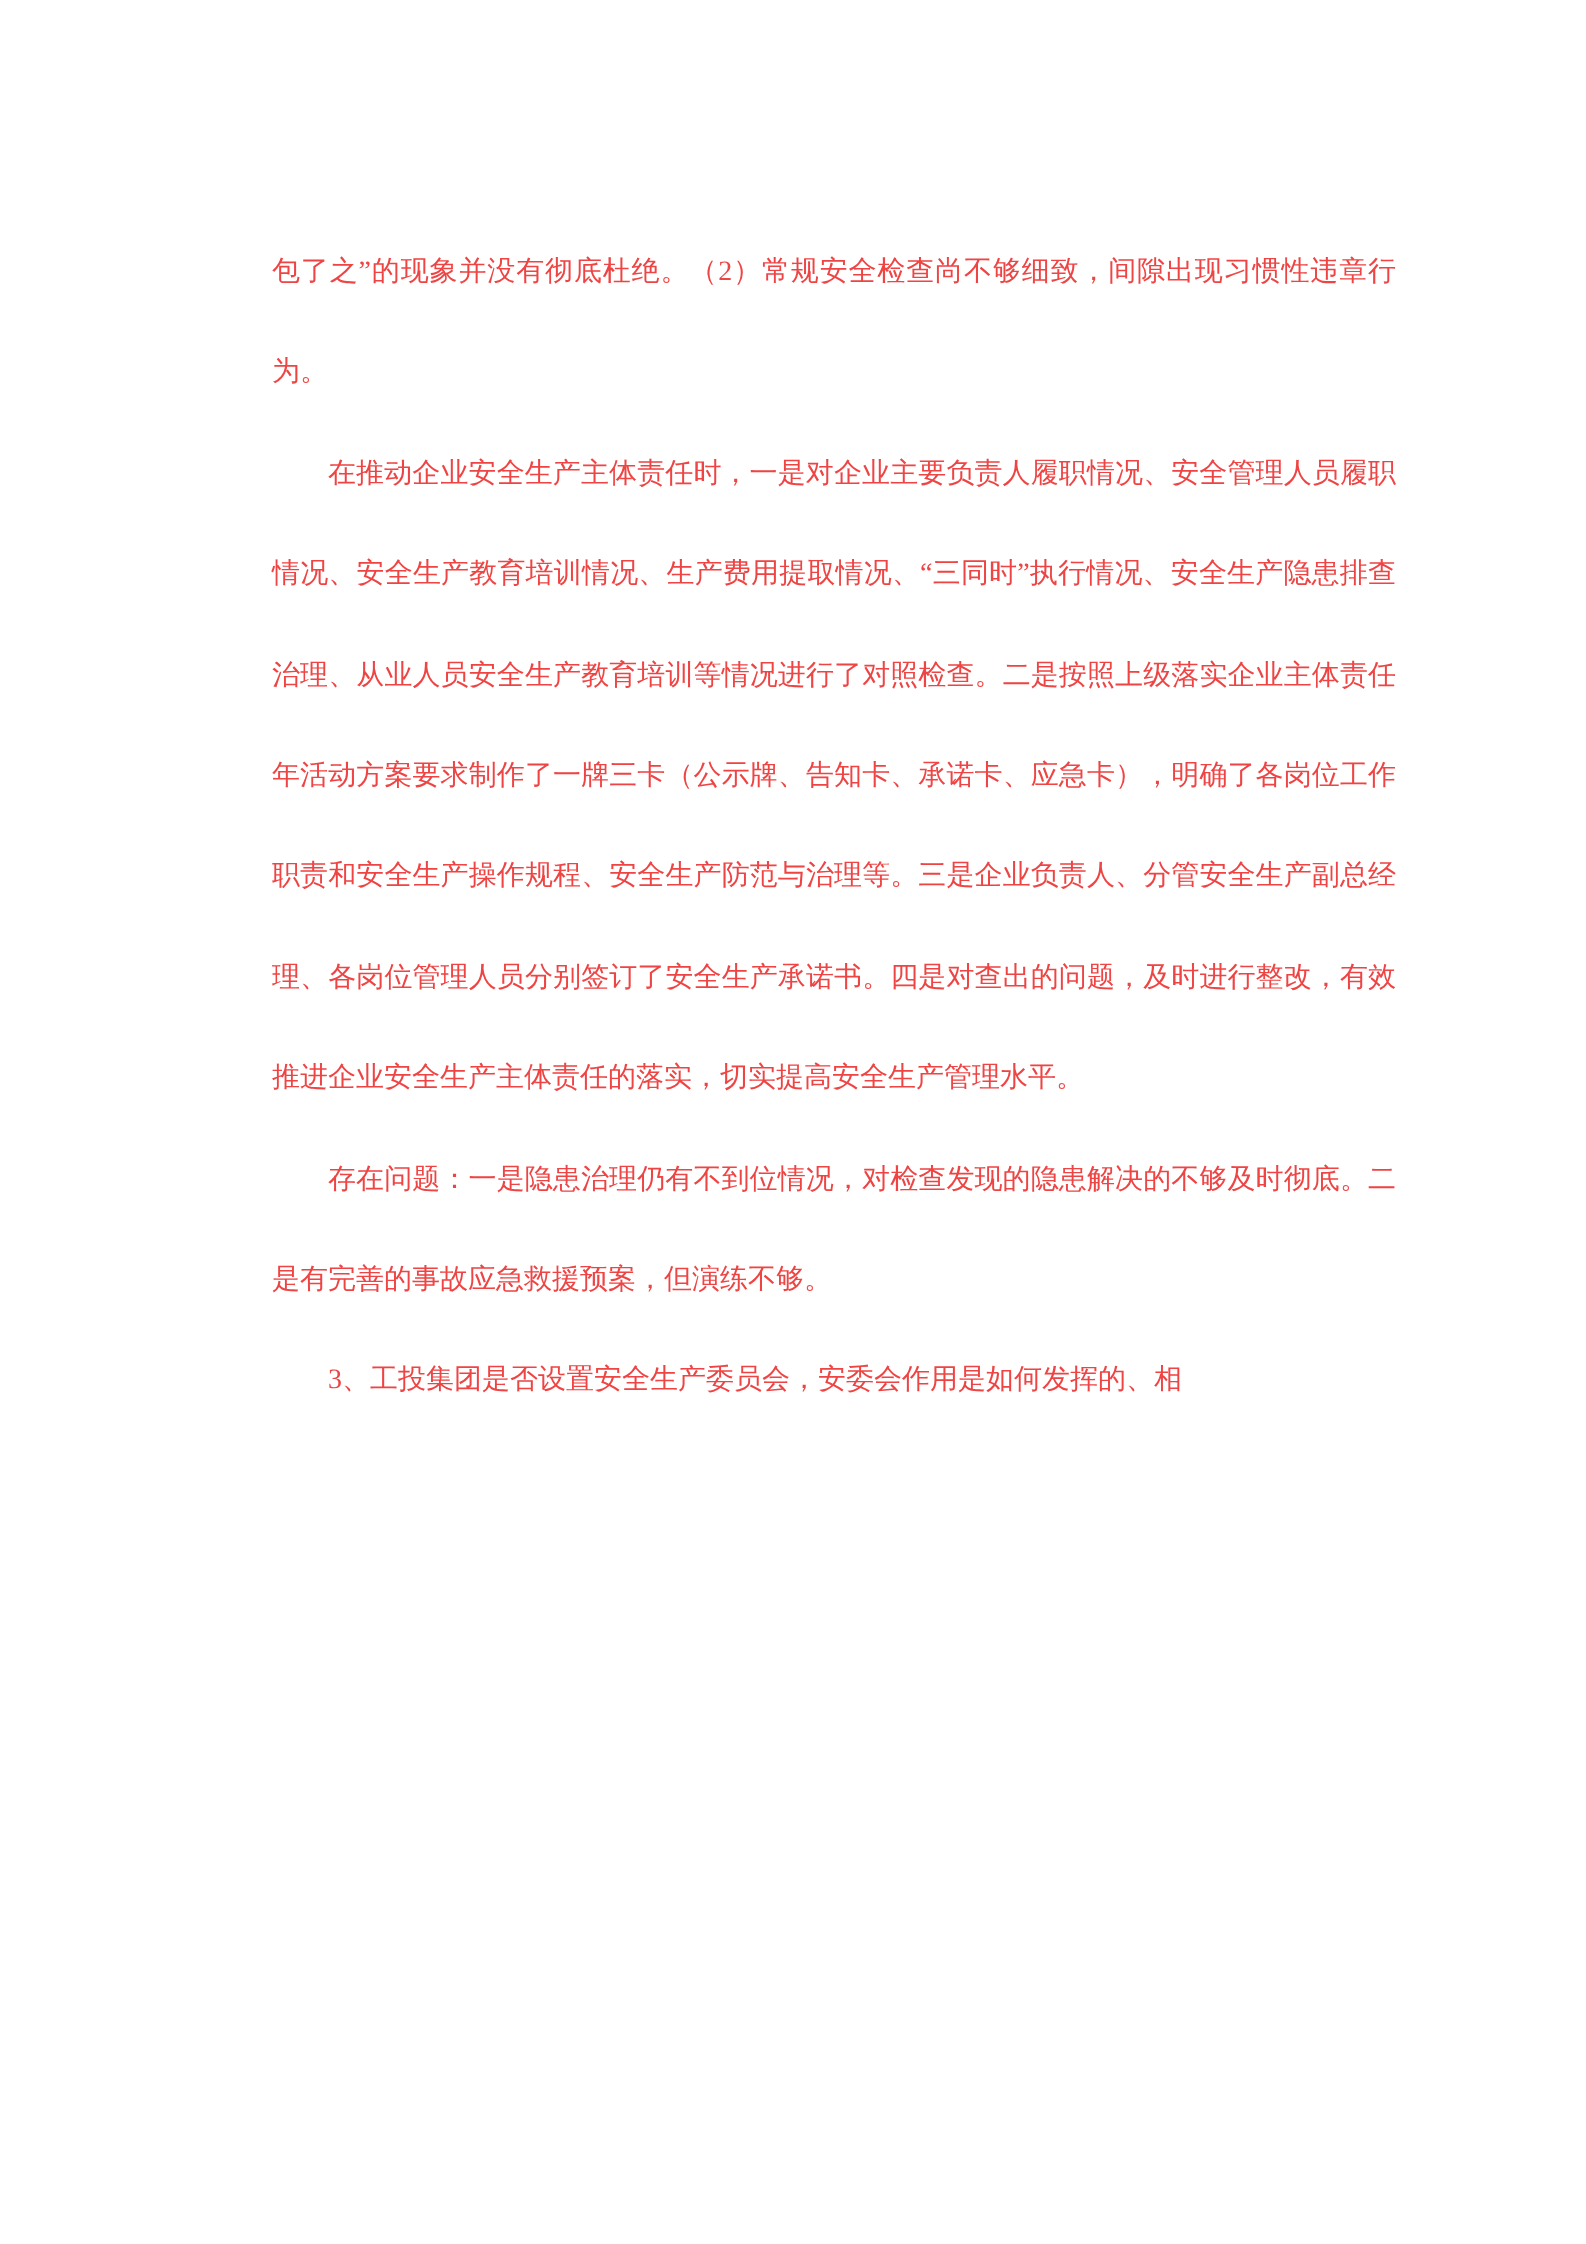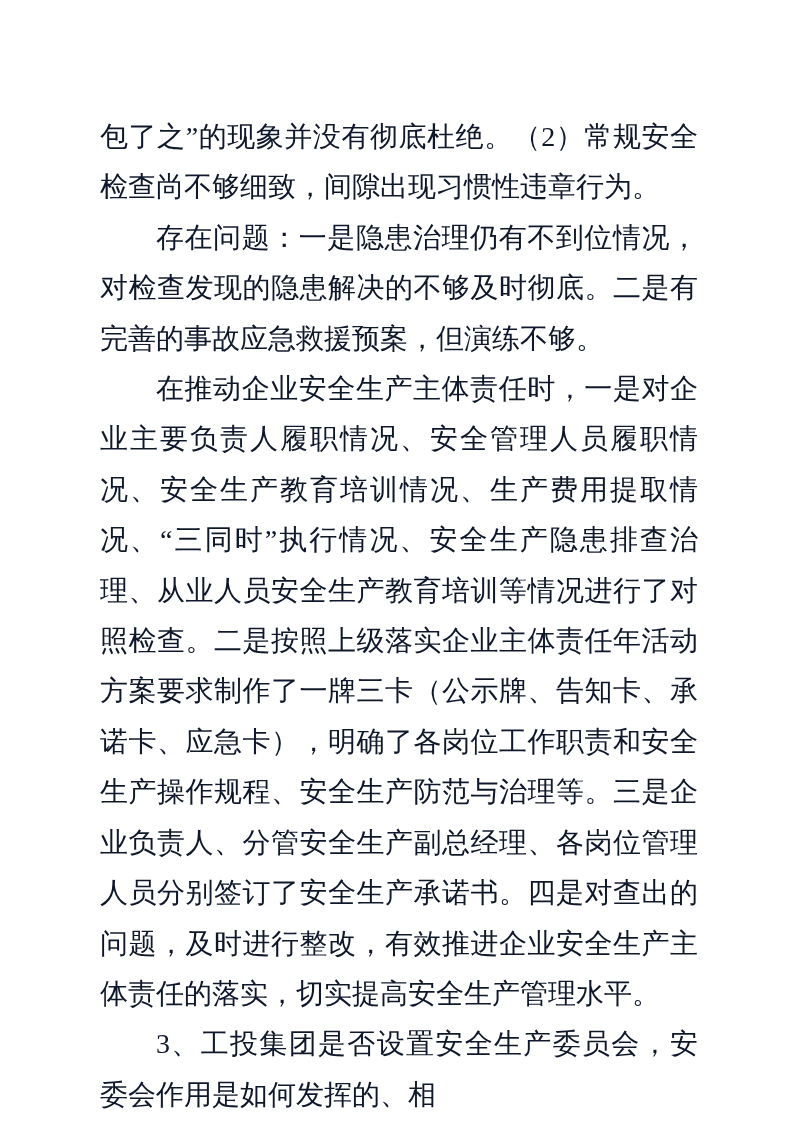--- a/index.html
+++ b/index.html
@@ -20,36 +20,37 @@
   }
 
   .content {
     position: absolute;
     left: 100px;
     top: 112px;
     width: 598px;
   }
 
   .content p {
-    font-size: 28px;
+    font-size: 14px;
     line-height: 50.4px;
-    color: #0f172a;
+    color: #ef4444;
     text-align: justify;
     
     text-justify: inter-ideograph;
     word-break: break-all;
+    margin-left: 36px;
   }
 
   .content p.indent {
     text-indent: 2em;
   }
 </style>
 </head>
 <body>
 
 <div class="page">
   <div class="content">
     <p>包了之”的现象并没有彻底杜绝。（2）常规安全检查尚不够细致，间隙出现习惯性违章行为。</p>
+    <p class="indent">在推动企业安全生产主体责任时，一是对企业主要负责人履职情况、安全管理人员履职情况、安全生产教育培训情况、生产费用提取情况、“三同时”执行情况、安全生产隐患排查治理、从业人员安全生产教育培训等情况进行了对照检查。二是按照上级落实企业主体责任年活动方案要求制作了一牌三卡（公示牌、告知卡、承诺卡、应急卡），明确了各岗位工作职责和安全生产操作规程、安全生产防范与治理等。三是企业负责人、分管安全生产副总经理、各岗位管理人员分别签订了安全生产承诺书。四是对查出的问题，及时进行整改，有效推进企业安全生产主体责任的落实，切实提高安全生产管理水平。</p>
     <p class="indent">存在问题：一是隐患治理仍有不到位情况，对检查发现的隐患解决的不够及时彻底。二是有完善的事故应急救援预案，但演练不够。</p>
-    <p class="indent">在推动企业安全生产主体责任时，一是对企业主要负责人履职情况、安全管理人员履职情况、安全生产教育培训情况、生产费用提取情况、“三同时”执行情况、安全生产隐患排查治理、从业人员安全生产教育培训等情况进行了对照检查。二是按照上级落实企业主体责任年活动方案要求制作了一牌三卡（公示牌、告知卡、承诺卡、应急卡），明确了各岗位工作职责和安全生产操作规程、安全生产防范与治理等。三是企业负责人、分管安全生产副总经理、各岗位管理人员分别签订了安全生产承诺书。四是对查出的问题，及时进行整改，有效推进企业安全生产主体责任的落实，切实提高安全生产管理水平。</p>
     <p class="indent">3、工投集团是否设置安全生产委员会，安委会作用是如何发挥的、相</p>
   </div>
 </div>
 
 </body></html>

